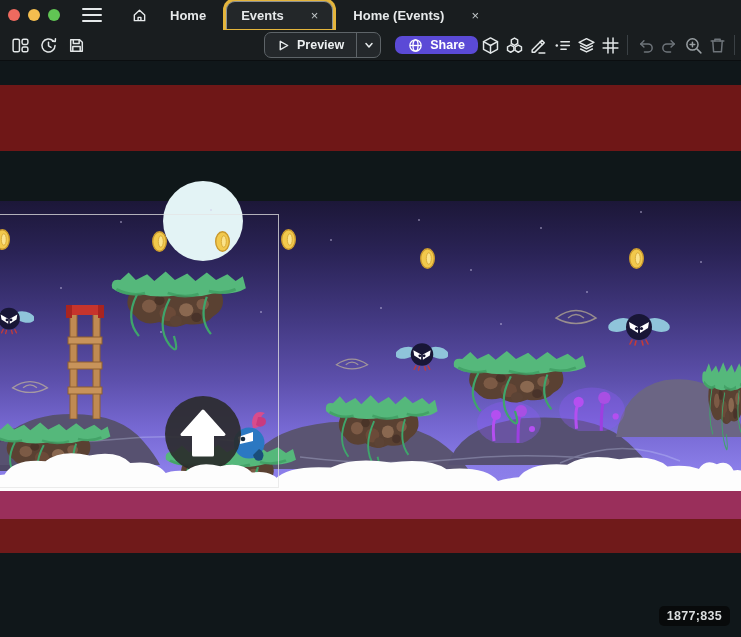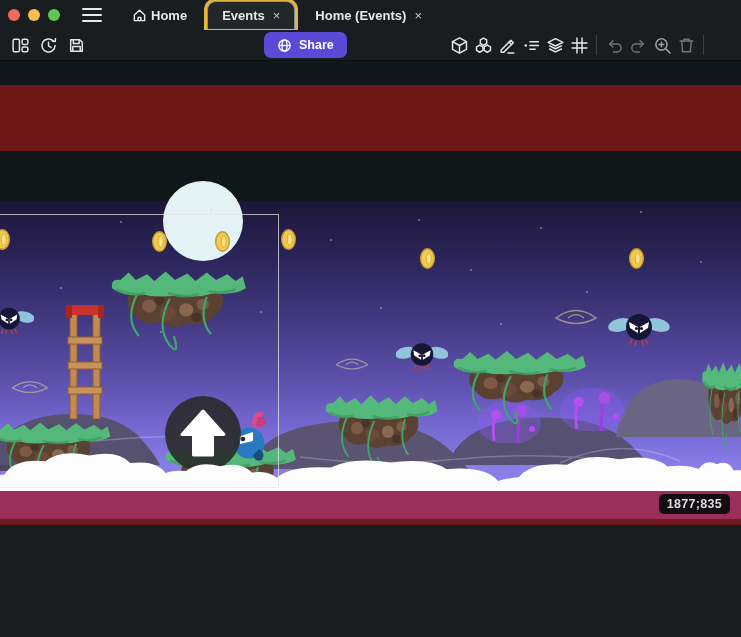--- a/index.html
+++ b/index.html
@@ -12,43 +12,43 @@
   
   .titlebar {
     height:30px; display:flex; align-items:center; background:#191D1F;
     padding-left:8px; position:relative; z-index:5;
   }
   .traffic { display:flex; gap:8px; margin-right:14px; }
   .traffic span { width:12px; height:12px; border-radius:50%; display:block; }
   .hamburger { width:20px; height:14px; display:flex; flex-direction:column; justify-content:space-between; margin:0 16px 0 8px; cursor:pointer; }
   .hamburger i { display:block; height:2px; background:#E5E9EA; border-radius:1px; }
   .tabs { display:flex; align-items:center; height:30px; }
-  .tab { display:flex; align-items:center; gap:4px; height:28px; padding:0 14px;
+  .tab { display:flex; align-items:center; gap:23px; height:28px; padding:0 14px;
          color:#E6E9EA; font-size:13px; font-weight:700; cursor:pointer; position:relative; }
   .tab .x { color:#C3C8CA; font-size:13px; font-weight:400; margin-left:4px; cursor:pointer; }
   .tab.active { background:#232729; border:1px solid #8A8F93; border-bottom:none;
                 border-radius:9px 9px 0 0; box-shadow:0 0 0 3px #E4B53C; margin:0 6px; }
   
   .toolbar { height:30px; display:flex; align-items:center; background:#191D1F; padding:0 8px; position:relative; z-index:5; }
   .tool-group { display:flex; align-items:center; gap:4px; }
   .icon-btn { width:24px; height:26px; display:flex; align-items:center; justify-content:center; border-radius:4px; cursor:pointer; }
   .icon-btn svg { stroke:#E3E7E8; fill:none; stroke-width:1.4; stroke-linecap:round; stroke-linejoin:round; }
   .icon-btn.dim svg { stroke:#6E747A; }
   .sep { width:1px; height:20px; background:#3A4044; margin:0 5px; }
   .center-group { display:flex; align-items:center; gap:14px; margin-left:176px; }
   .preview-btn { display:flex; align-items:stretch; height:26px; border:1px solid #5E6468; border-radius:7px; background:#24282B; color:#EDF0F1; overflow:hidden; cursor:pointer; }
   .preview-main { display:flex; align-items:center; gap:7px; padding:0 12px; font-size:12.5px; font-weight:700; }
   .preview-arrow { display:flex; align-items:center; justify-content:center; width:24px; border-left:1px solid #5E6468; }
   .preview-btn svg { stroke:#E8ECED; fill:none; stroke-width:1.5; stroke-linecap:round; stroke-linejoin:round; }
-  .share-btn { display:flex; align-items:center; gap:7px; height:26px; padding:0 13px; border-radius:7px;
+  .share-btn { display:flex; align-items:center; gap:7px; height:18px; padding:0 13px; border-radius:7px;
                background:#5B4AD6; color:#fff; font-size:12.5px; font-weight:700; cursor:pointer; }
   .share-btn svg { stroke:#fff; fill:none; stroke-width:1.4; }
   .right-group { display:flex; align-items:center; margin-left:auto; }
   
-  .canvas { position:relative; width:741px; height:465px; background:#10171A; overflow:hidden; border-top:1px solid #0B0E10; }
+  .canvas { position:relative; width:741px; height:577px; background:#10171A; overflow:hidden; border-top:1px solid #0B0E10; }
   .band { position:absolute; left:0; width:741px; }
   .band-red-top    { top:24px;  height:66px; background:#6F1717; }
   .band-dark       { top:90px;  height:50px; background:#0F1719; }
   .sky             { position:absolute; left:0; top:140px; width:741px; height:290px;
                      background:linear-gradient(180deg,#1C1738 0%, #2A2356 18%, #443A84 42%, #5D50AC 62%, #7668D2 78%, #8A7DE8 92%, #8E81EC 100%); }
   .band-magenta    { top:430px; height:28px; background:#9A2F5B; z-index:3; }
   .band-red-bottom { top:458px; height:34px; background:#701A1A; z-index:3; }
   #scene-objects { position:absolute; inset:0; z-index:2; }
   .obj { position:absolute; }
   .obj svg { display:block; }
@@ -112,20 +112,33 @@
       <div class="icon-btn">
         <svg width="19" height="19" viewBox="0 0 18 18">
             <path d="M3.5 3.5 h8.5 l2.5 2.5 v8.5 h-11 z" rx="1"></path>
             <path d="M6 3.5 v3.5 h5.5 V3.5"></path>
             <path d="M5.5 14.5 V10 h7 v4.5"></path>
           </svg>
       </div>
     </div>
 
     <div class="center-group">
+      <div class="preview-btn">
+        <div class="preview-main">
+          <svg width="13" height="13" viewBox="0 0 14 14">
+              <path d="M3.5 2.5 v9 l8-4.5 z"></path>
+            </svg>
+          <span>Preview</span>
+        </div>
+        <div class="preview-arrow">
+          <svg width="12" height="12" viewBox="0 0 12 12">
+              <path d="M3 4.5 l3 3.5 3-3.5"></path>
+            </svg>
+        </div>
+      </div>
       <div class="share-btn">
         <svg width="15" height="15" viewBox="0 0 16 16">
             <circle cx="8" cy="8" r="6"></circle>
             <ellipse cx="8" cy="8" rx="2.7" ry="6"></ellipse>
             <path d="M2 8 h12"></path>
           </svg>
         <span>Share</span>
       </div>
     </div>
 

